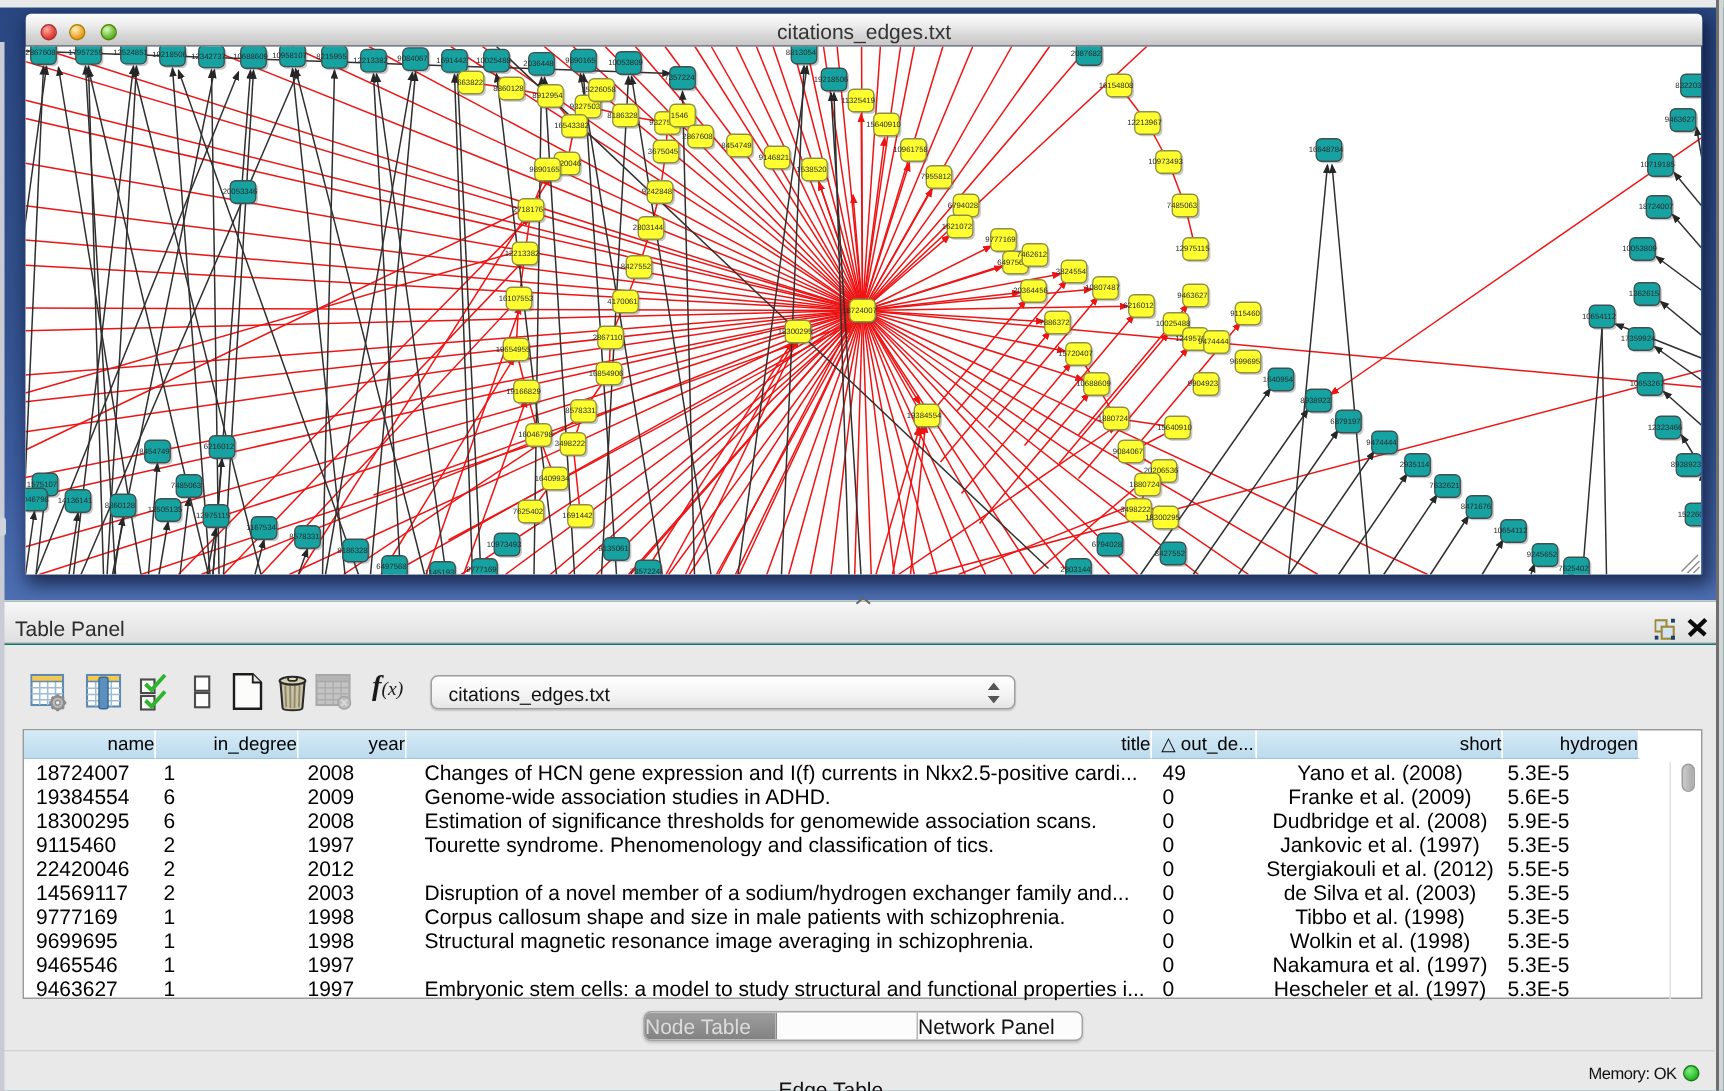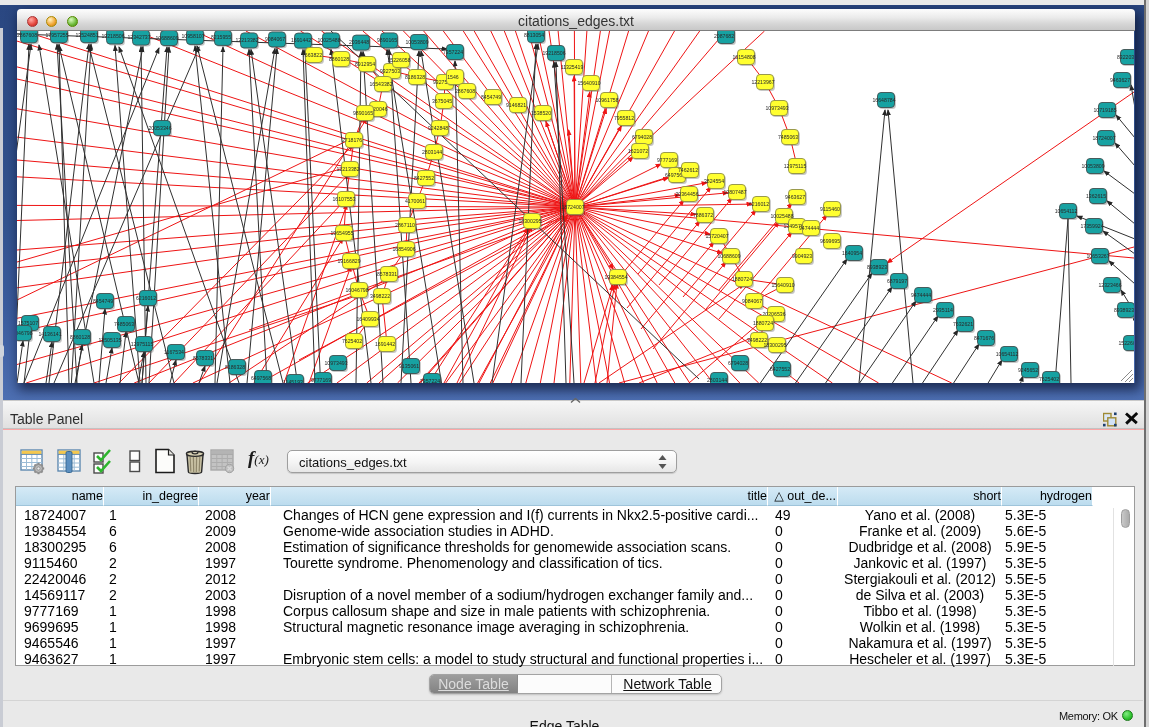--- a/index.html
+++ b/index.html
@@ -1,15 +1,15 @@
 <!DOCTYPE html>
 <html><head><meta charset="utf-8"><style>
 * { margin:0; padding:0; box-sizing:border-box; }
 html,body { width:1149px; height:727px; overflow:hidden; font-family:"Liberation Sans",sans-serif; }
-#root { position:absolute; width:1149px; height:727px; background:#fca5a5;padding-left:34px; }
+#root { position:absolute; width:1149px; height:727px; background:#0f766e;padding-left:34px; }
 
 #topstrip { position:absolute; left:0; top:0; width:1149px; height:5px; background:#e9e9e9; }
 
 #desktop { position:absolute; left:0; top:5px; width:1145px; height:395px;
   background:linear-gradient(180deg,#2a4781 0%,#33538f 55%,#3c5d9f 78%,#4d6fb2 100%); overflow:hidden; }
 
 #win { position:absolute; left:17px; top:4px; width:1118px; height:374px;
   border-radius:4px 4px 0 0; box-shadow:3px 5px 12px 2px rgba(5,10,35,0.65); }
 #titlebar { position:absolute; left:0; top:0; width:100%; height:22px;
   border-radius:4px 4px 0 0;
@@ -40,21 +40,21 @@
   text-align:right; line-height:19px; }
 .trow { position:absolute; left:16px; width:1117px; height:16px; font-size:14px; color:#000; }
 .trow span { position:absolute; top:1px; white-space:nowrap; }
 .c4 { overflow:hidden; }
 .c1 { left:8px; } .c2 { left:93px; } .c3 { left:189px; } .c4 { left:267px; width:484px; }
 .c5 { left:759px; } .c6 { left:822px; width:164px; text-align:center; } .c7 { left:989px;text-align:center; }
 #vthumb { position:absolute; left:1121px; top:79px; width:9px; height:19px; background:linear-gradient(90deg,#c9c9c9,#ababab); border:1px solid #9d9d9d; border-radius:5px; }
 
 #tabs { position:absolute; left:429px; top:244px; width:293px; height:20px; background:#fcfcfc;
   border:1px solid #a3a3a3; border-radius:5px; box-shadow:0 1px 2px rgba(0,0,0,0.18); font-size:14px; }
-#tabs .seg { position:absolute; top:0; height:18px; line-height:18px; text-align:center; color:#111;text-decoration:underline; }
+#tabs .seg { position:absolute; top:0; height:18px; line-height:18px; color:#111; }
 #seg1 { left:0; width:88px; background:linear-gradient(180deg,#9e9e9e,#828282); color:#dcdcdc !important;
   border-radius:4px 0 0 4px; border-right:1px solid #8a8a8a; }
 #seg2 { left:89px; width:91px;margin-top:42px; }
 #seg3 { left:181px; width:112px; border-left:1px solid #b5b5b5; }
 
 #statusline { position:absolute; left:0; top:700px; width:1143px; height:1px; background:#d4d4d4; }
 #mem { position:absolute; top:280px; left:1059px; font-size:11px; letter-spacing:-0.3px; color:#111; }
 #memdot { position:absolute; left:1122px; top:280px; width:11px; height:11px; border-radius:50%;
   background:radial-gradient(circle at 38% 32%, #7de87d 5%, #2fc32f 60%, #1d9a1d 100%); border:1px solid #1a7a1a; }
 
@@ -954,21 +954,21 @@
         <span class="c4">Embryonic stem cells: a model to study structural and functional properties i...</span>
         <span class="c5">0</span>
         <span class="c6">Hescheler et al. (1997)</span>
         <span class="c7">5.3E-5</span>
       </div>
     <div style="position:absolute;left:1113px;top:78px;width:1px;height:158px;background:#e2e2e2"></div>
       <div id="vthumb"></div>
     <div id="tabs">
       <div class="seg" id="seg1">Node Table</div>
       <div class="seg" id="seg2">Edge Table</div>
-      <div class="seg" id="seg3">Network Table</div>
+      <div class="seg" id="seg3">Network Panel</div>
     </div>
     <div id="mem">Memory: OK</div>
     <div id="memdot"></div>
   </div>
   <div id="statusline"></div>
   <div id="ledge"></div>
     <div style="position:absolute;left:0;top:345px;width:4px;height:12px;background:#cfd4dc;border-radius:0 2px 2px 0"></div>
   <div id="redge1"></div>
     <div id="redge2"></div>
 </div>

